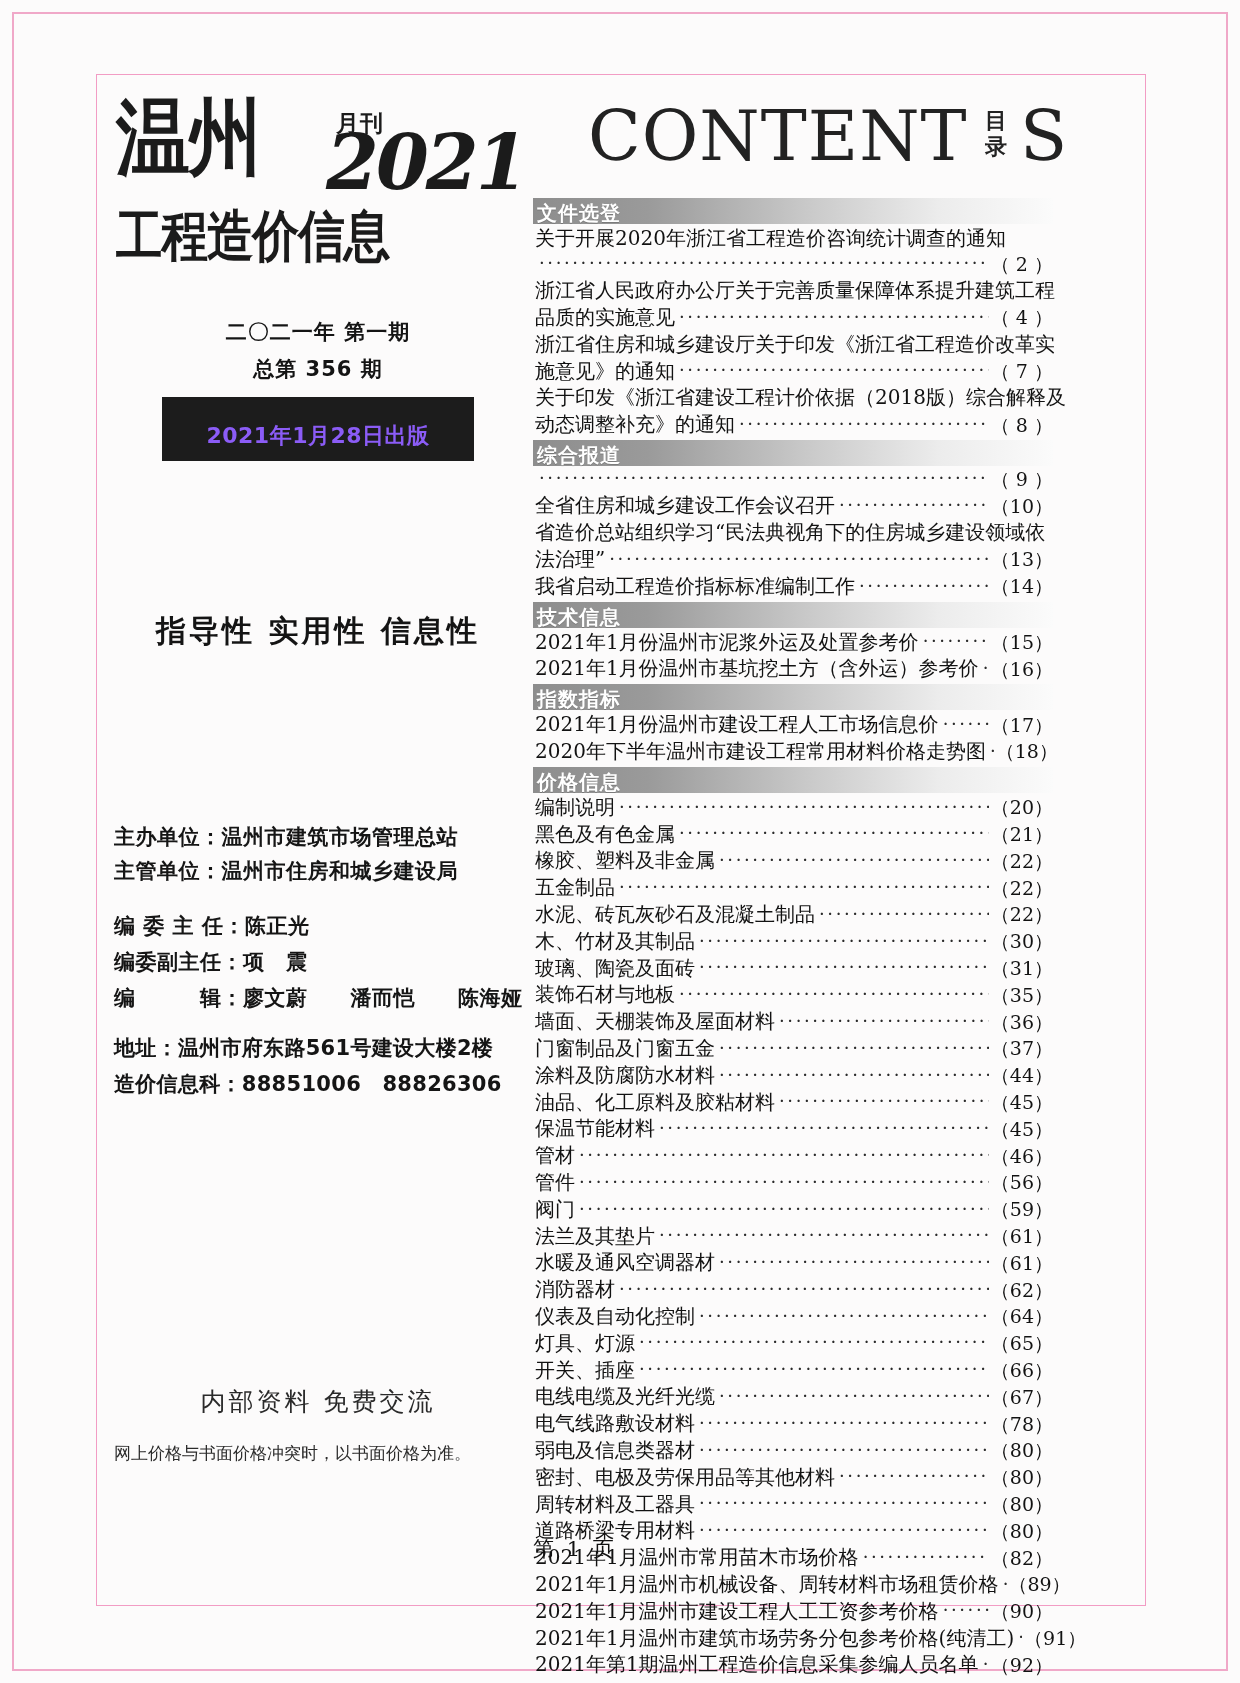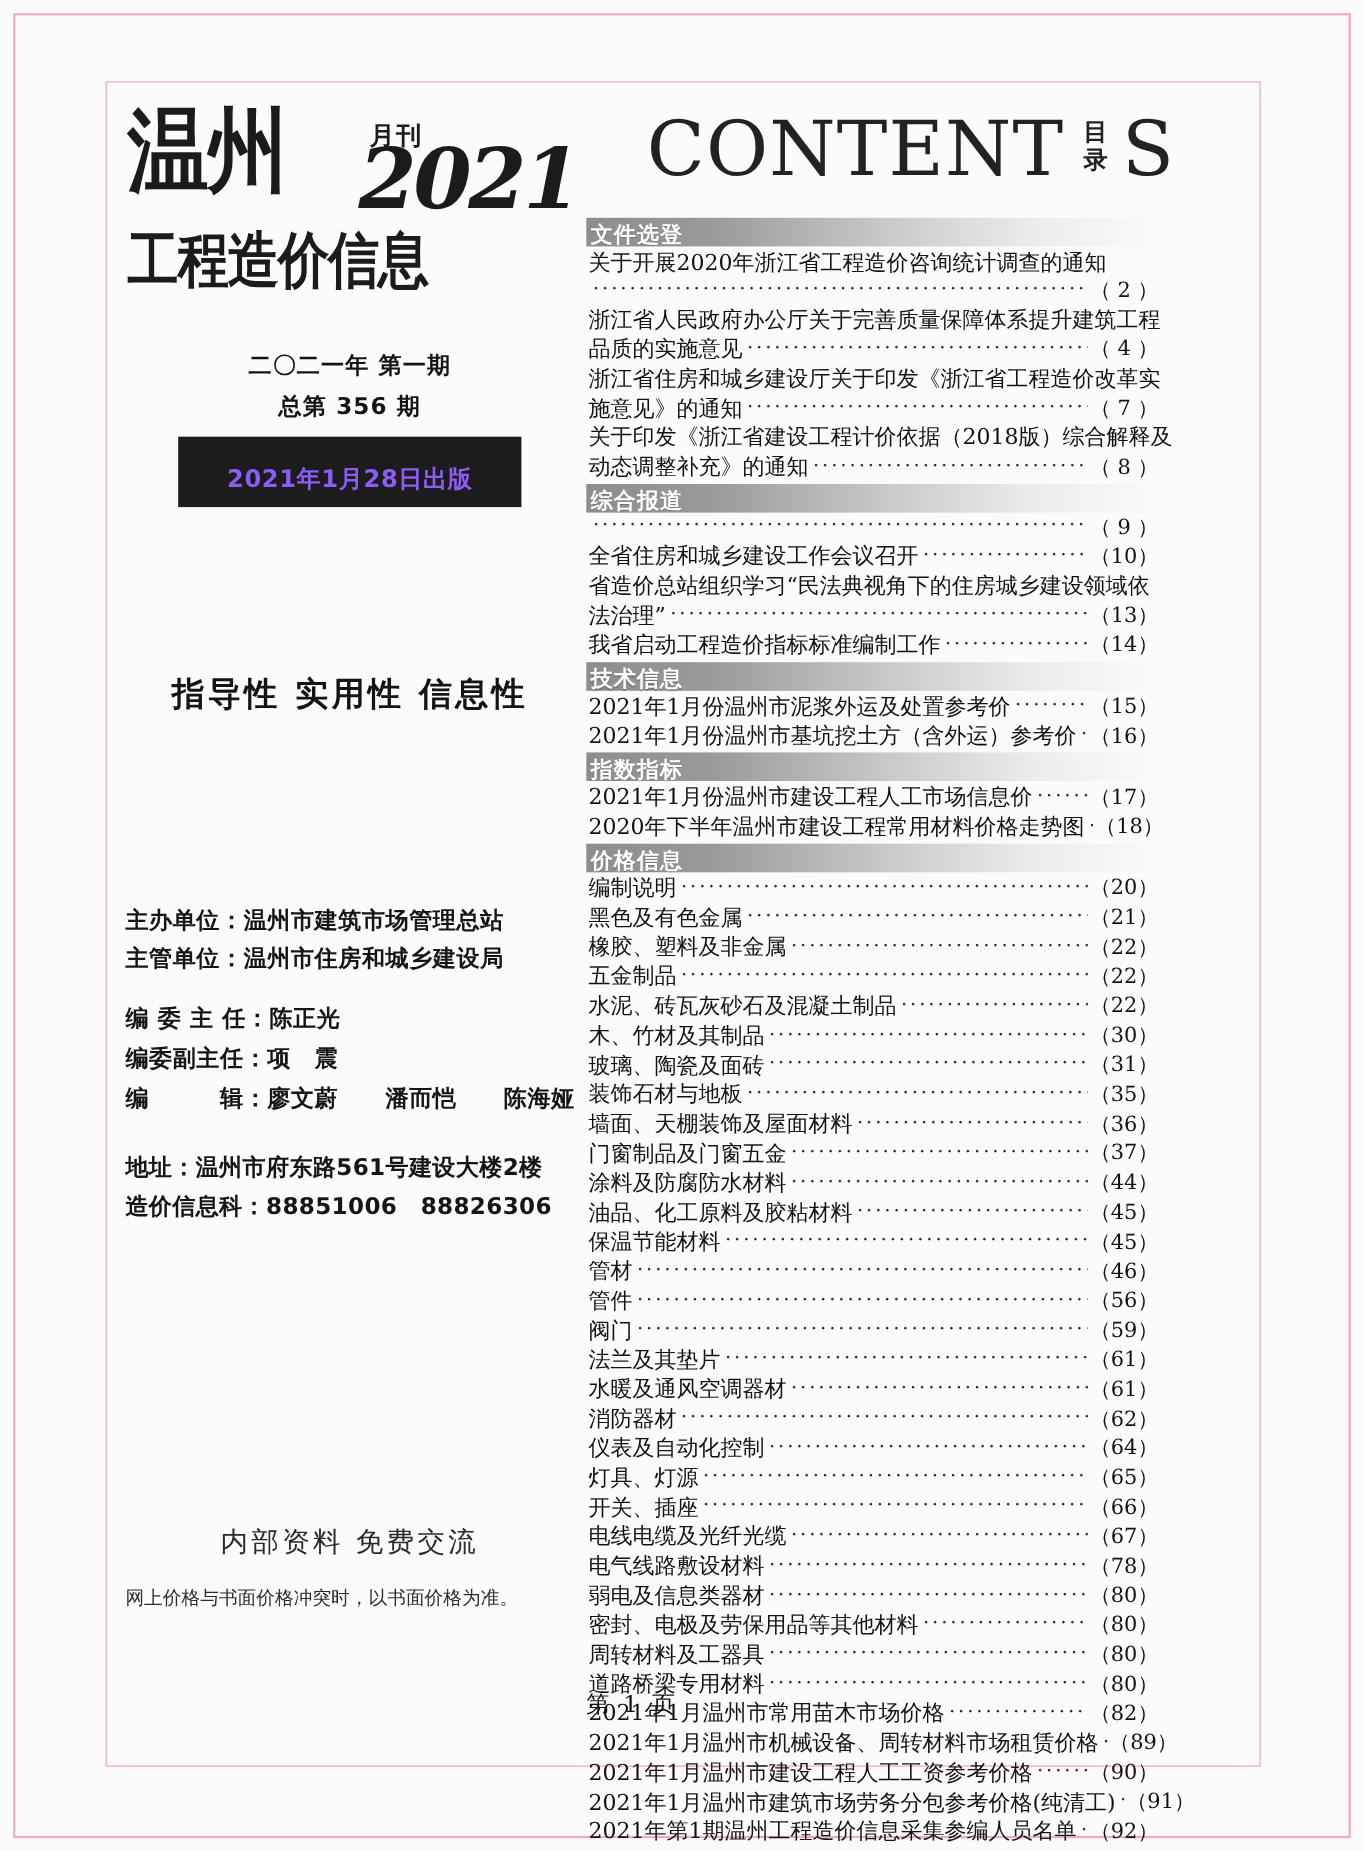--- a/index.html
+++ b/index.html
@@ -134,21 +134,21 @@
   .ed-block{ margin-top:20px; padding-left:6px;}
   .ed-line{
     font-size:21px;
     font-weight:bold;
     color:#151515;
     line-height:1.72;
     white-space:pre;
     letter-spacing:0.5px;
     font-family:"DejaVu Sans","Liberation Sans",sans-serif;
   }
-  .addr-block{ margin-top:27px; padding-left:6px;}
+  .addr-block{ margin-top:14px; padding-left:6px;}
   .addr-line{
     font-size:21px;
     font-weight:bold;
     color:#151515;
     line-height:1.72;
     white-space:pre;
     letter-spacing:0.3px;
     font-family:"DejaVu Sans","Liberation Sans",sans-serif;
   }
 

